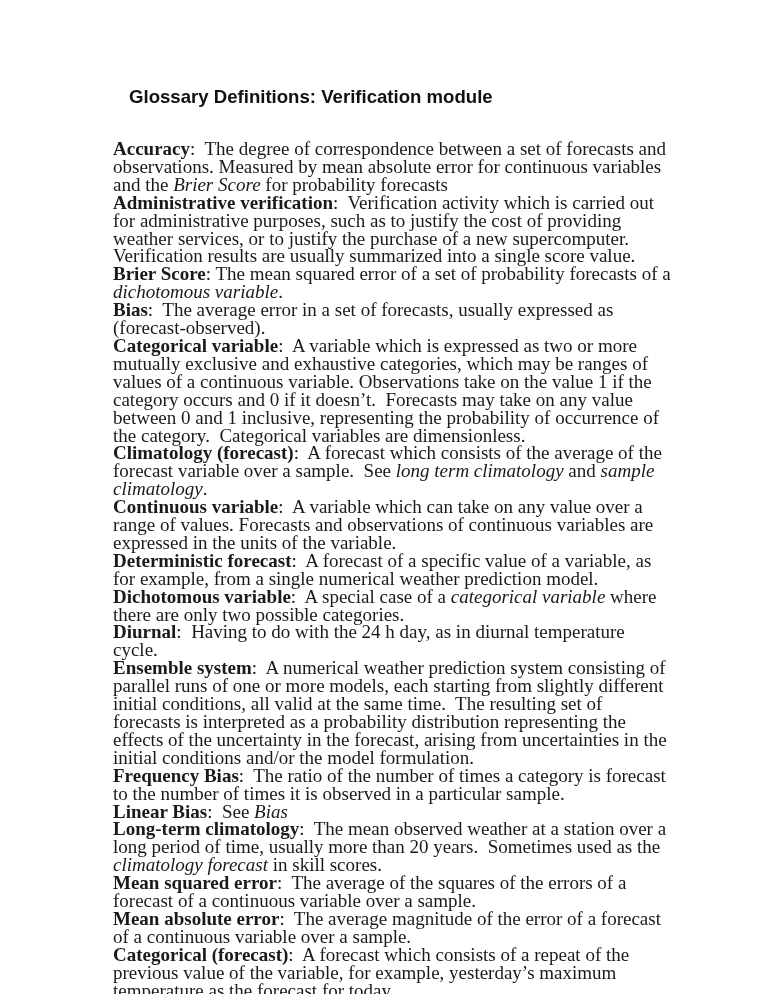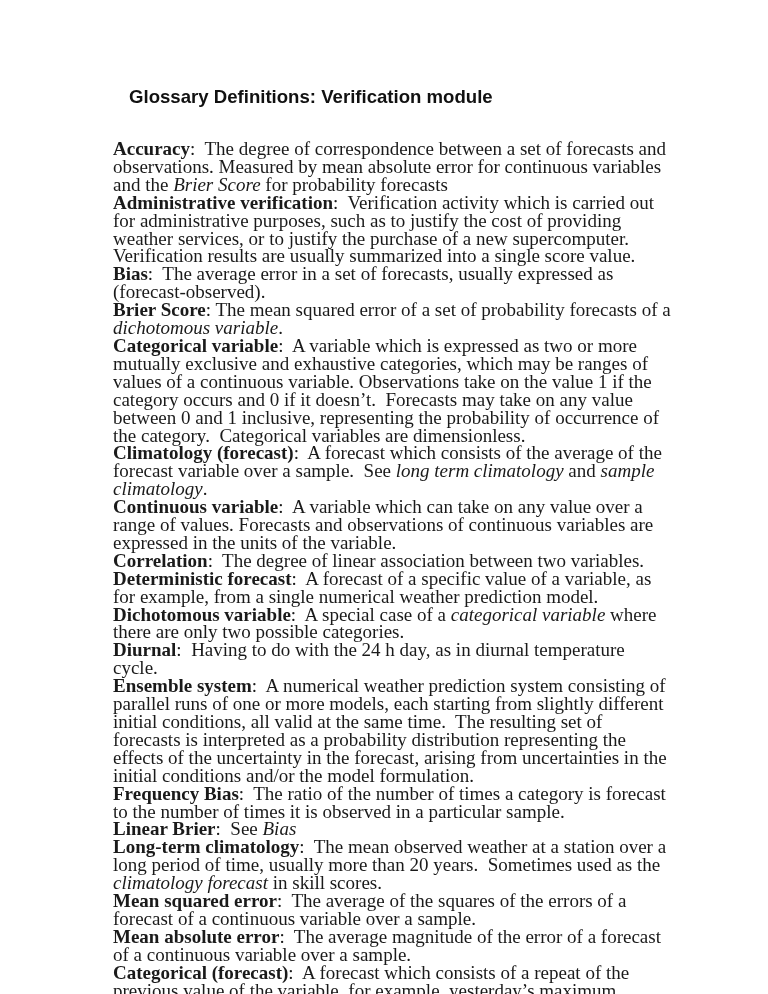--- a/index.html
+++ b/index.html
@@ -20,30 +20,29 @@
   .ital { font-style: italic; }
 </style>
 </head>
 <body>
 
 <div class="page">
   <h1 class="title">Glossary Definitions: Verification module</h1>
   <div class="body" id="glossary">
       <p class="entry"><span class="term">Accuracy</span><span style="white-space: pre-wrap;">:  </span><span style="white-space: pre-wrap;">The degree of correspondence between a set of forecasts and observations. Measured by mean absolute error for continuous variables and the </span><span class="ital" style="white-space: pre-wrap;">Brier Score</span><span style="white-space: pre-wrap;"> for probability forecasts</span></p>
       <p class="entry"><span class="term">Administrative verification</span><span style="white-space: pre-wrap;">:  </span><span style="white-space: pre-wrap;">Verification activity which is carried out for administrative purposes, such as to justify the cost of providing weather services, or to justify the purchase of a new supercomputer.  Verification results are usually summarized into a single score value.</span></p>
+      <p class="entry"><span class="term">Brier Score</span><span style="white-space: pre-wrap;">: </span><span style="white-space: pre-wrap;">The mean squared error of a set of probability forecasts of a </span><span class="ital" style="white-space: pre-wrap;">dichotomous variable</span><span style="white-space: pre-wrap;">.</span></p>
       <p class="entry"><span class="term">Bias</span><span style="white-space: pre-wrap;">:  </span><span style="white-space: pre-wrap;">The average error in a set of forecasts, usually expressed as (forecast-observed).</span></p>
-      <p class="entry"><span class="term">Brier Score</span><span style="white-space: pre-wrap;">: </span><span style="white-space: pre-wrap;">The mean squared error of a set of probability forecasts of a </span><span class="ital" style="white-space: pre-wrap;">dichotomous variable</span><span style="white-space: pre-wrap;">.</span></p>
       <p class="entry"><span class="term">Categorical variable</span><span style="white-space: pre-wrap;">:  </span><span style="white-space: pre-wrap;">A variable which is expressed as two or more mutually exclusive and exhaustive categories, which may be ranges of values of a continuous variable. Observations take on the value 1 if the category occurs and 0 if it doesn’t.  Forecasts may take on any value between 0 and 1 inclusive, representing the probability of occurrence of the category.  Categorical variables are dimensionless.</span></p>
       <p class="entry"><span class="term">Climatology (forecast)</span><span style="white-space: pre-wrap;">:  </span><span style="white-space: pre-wrap;">A forecast which consists of the average of the forecast variable over a sample.  See </span><span class="ital" style="white-space: pre-wrap;">long term climatology</span><span style="white-space: pre-wrap;"> and </span><span class="ital" style="white-space: pre-wrap;">sample climatology</span><span style="white-space: pre-wrap;">.</span></p>
       <p class="entry"><span class="term">Continuous variable</span><span style="white-space: pre-wrap;">:  </span><span style="white-space: pre-wrap;">A variable which can take on any value over a range of values. Forecasts and observations of continuous variables are expressed in the units of the variable.</span></p>
-      <p class="entry"><span class="term">Correlation</span><span style="white-space: pre-wrap;">:  </span><span style="white-space: pre-wrap;">The degree of linear association between two variables.</span></p>
       <p class="entry"><span class="term">Deterministic forecast</span><span style="white-space: pre-wrap;">:  </span><span style="white-space: pre-wrap;">A forecast of a specific value of a variable, as for example, from a single numerical weather prediction model.</span></p>
       <p class="entry"><span class="term">Dichotomous variable</span><span style="white-space: pre-wrap;">:  </span><span style="white-space: pre-wrap;">A special case of a </span><span class="ital" style="white-space: pre-wrap;">categorical variable</span><span style="white-space: pre-wrap;"> where there are only two possible categories.</span></p>
       <p class="entry"><span class="term">Diurnal</span><span style="white-space: pre-wrap;">:  </span><span style="white-space: pre-wrap;">Having to do with the 24 h day, as in diurnal temperature cycle.</span></p>
       <p class="entry"><span class="term">Ensemble system</span><span style="white-space: pre-wrap;">:  </span><span style="white-space: pre-wrap;">A numerical weather prediction system consisting of parallel runs of one or more models, each starting from slightly different initial conditions, all valid at the same time.  The resulting set of forecasts is interpreted as a probability distribution representing the effects of the uncertainty in the forecast, arising from uncertainties in the initial conditions and/or the model formulation.</span></p>
       <p class="entry"><span class="term">Frequency Bias</span><span style="white-space: pre-wrap;">:  </span><span style="white-space: pre-wrap;">The ratio of the number of times a category is forecast to the number of times it is observed in a particular sample.</span></p>
-      <p class="entry"><span class="term">Linear Brier</span><span style="white-space: pre-wrap;">:  </span><span style="white-space: pre-wrap;">See </span><span class="ital" style="white-space: pre-wrap;">Bias</span></p>
+      <p class="entry"><span class="term">Linear Bias</span><span style="white-space: pre-wrap;">:  </span><span style="white-space: pre-wrap;">See </span><span class="ital" style="white-space: pre-wrap;">Bias</span></p>
       <p class="entry"><span class="term">Long-term climatology</span><span style="white-space: pre-wrap;">:  </span><span style="white-space: pre-wrap;">The mean observed weather at a station over a long period of time, usually more than 20 years.  Sometimes used as the </span><span class="ital" style="white-space: pre-wrap;">climatology forecast</span><span style="white-space: pre-wrap;"> in skill scores.</span></p>
       <p class="entry"><span class="term">Mean squared error</span><span style="white-space: pre-wrap;">:  </span><span style="white-space: pre-wrap;">The average of the squares of the errors of a forecast of a continuous variable over a sample.</span></p>
       <p class="entry"><span class="term">Mean absolute error</span><span style="white-space: pre-wrap;">:  </span><span style="white-space: pre-wrap;">The average magnitude of the error of a forecast of a continuous variable over a sample.</span></p>
       <p class="entry"><span class="term">Categorical (forecast)</span><span style="white-space: pre-wrap;">:  </span><span style="white-space: pre-wrap;">A forecast which consists of a repeat of the previous value of the variable, for example, yesterday’s maximum temperature as the forecast for today.</span></p>
     </div>
 </div>
 
 </body></html>

